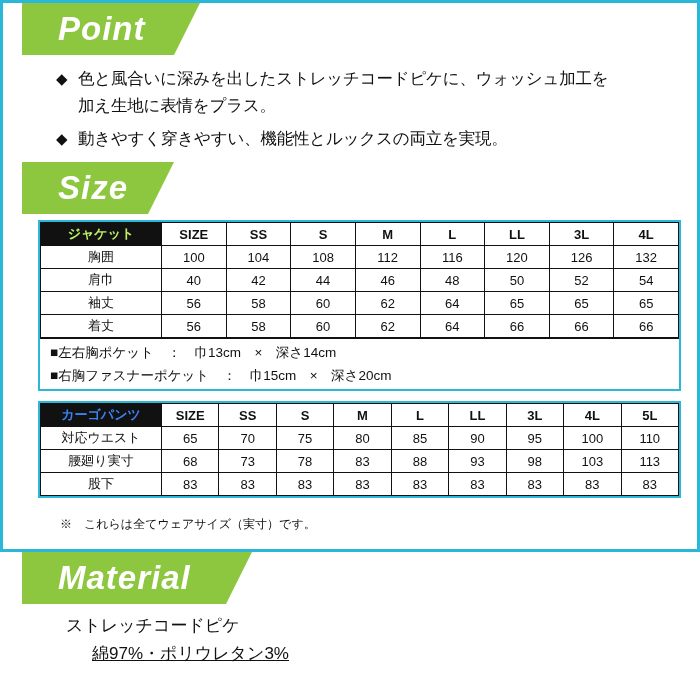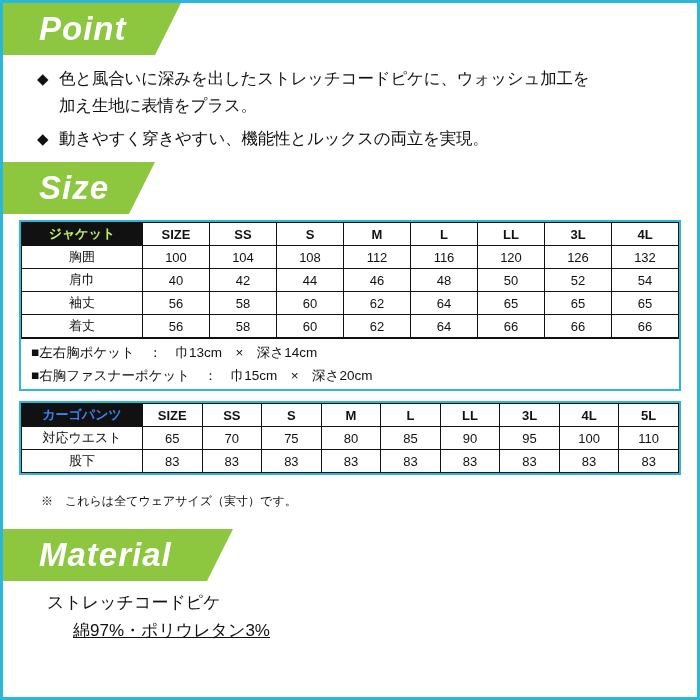--- a/index.html
+++ b/index.html
@@ -10,24 +10,25 @@
     width: 700px;
     height: 700px;
     background: #ffffff;
     font-family: "Liberation Sans", sans-serif;
     color: #111111;
     overflow: hidden;
   }
   .page {
     position: relative;
     width: 700px;
-    height: 700px;
+    height: 552px;
     box-sizing: border-box;
     border: 3px solid #2bb8d8;
     background: #ffffff;
+    padding-left: 19px;
   }
 
   
   .banner {
     position: relative;
     height: 52px;
     margin: 0;
     overflow: hidden;
   }
   .banner .slab {
@@ -250,20 +251,32 @@
           <td>70</td>
           <td>75</td>
           <td>80</td>
           <td>85</td>
           <td>90</td>
           <td>95</td>
           <td>100</td>
           <td>110</td>
         </tr>
         <tr>
+          <td class="lbl-col">腰廻り実寸</td>
+          <td>68</td>
+          <td>73</td>
+          <td>78</td>
+          <td>83</td>
+          <td>88</td>
+          <td>93</td>
+          <td>98</td>
+          <td>103</td>
+          <td>113</td>
+        </tr>
+        <tr>
           <td class="lbl-col">股下</td>
           <td>83</td>
           <td>83</td>
           <td>83</td>
           <td>83</td>
           <td>83</td>
           <td>83</td>
           <td>83</td>
           <td>83</td>
           <td>83</td>

